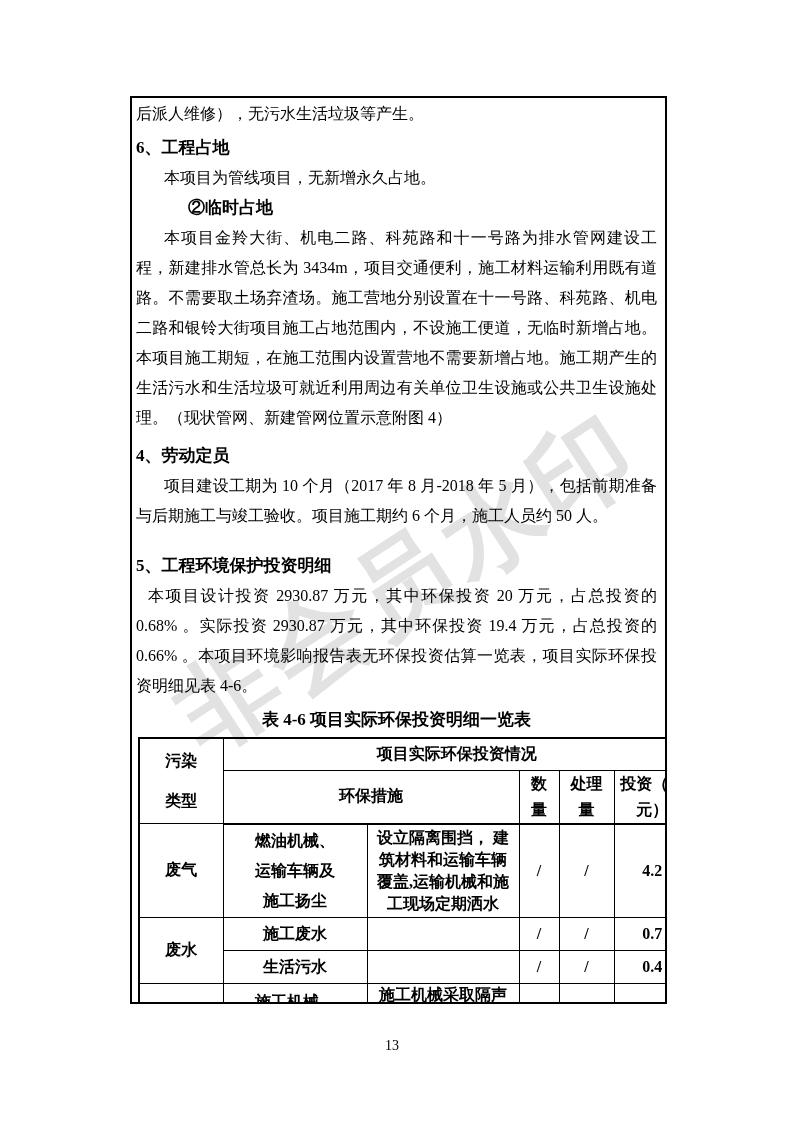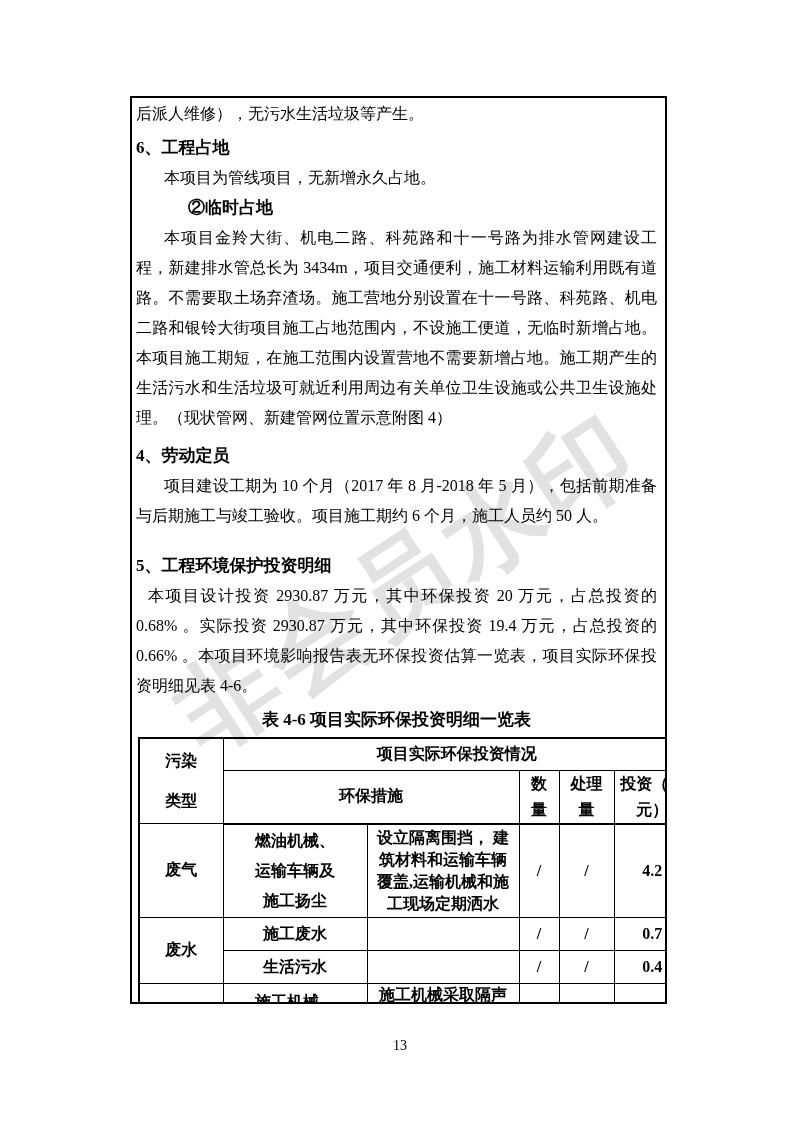--- a/index.html
+++ b/index.html
@@ -46,21 +46,21 @@
   tr.r-gas { height:94px; }
   td.src-cell { line-height:30px; }
   td.measure-cell { font-size:15px; line-height:22px; }
   tr.r-water1 { height:33px; }
   tr.r-water2 { height:33px; }
   tr.r-noise { height:66px; }
   td.noise-label { padding-top:14px; }
   td.noise-slash { vertical-align:middle; padding-top:14px; }
   td.noise-inv { vertical-align:top; padding-top:5px; }
   .page-number {
-    position:absolute; left:12px; top:1038px; width:776px; text-align:center;
+    position:absolute; left:4px; top:1038px; width:776px; text-align:center;
     font-size:14px; z-index:2;
   }
 </style>
 </head>
 <body>
 
 <div class="page">
 
   <div class="watermark">非会员水印</div>
 

